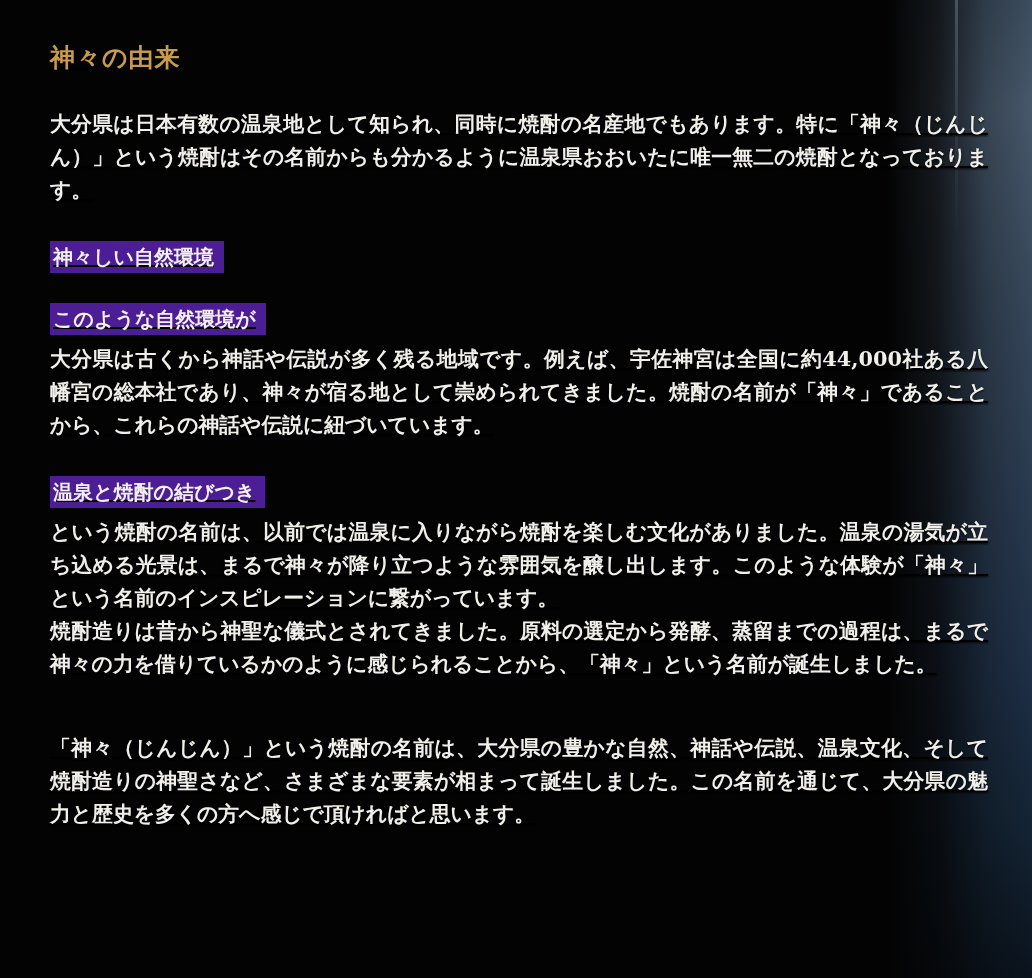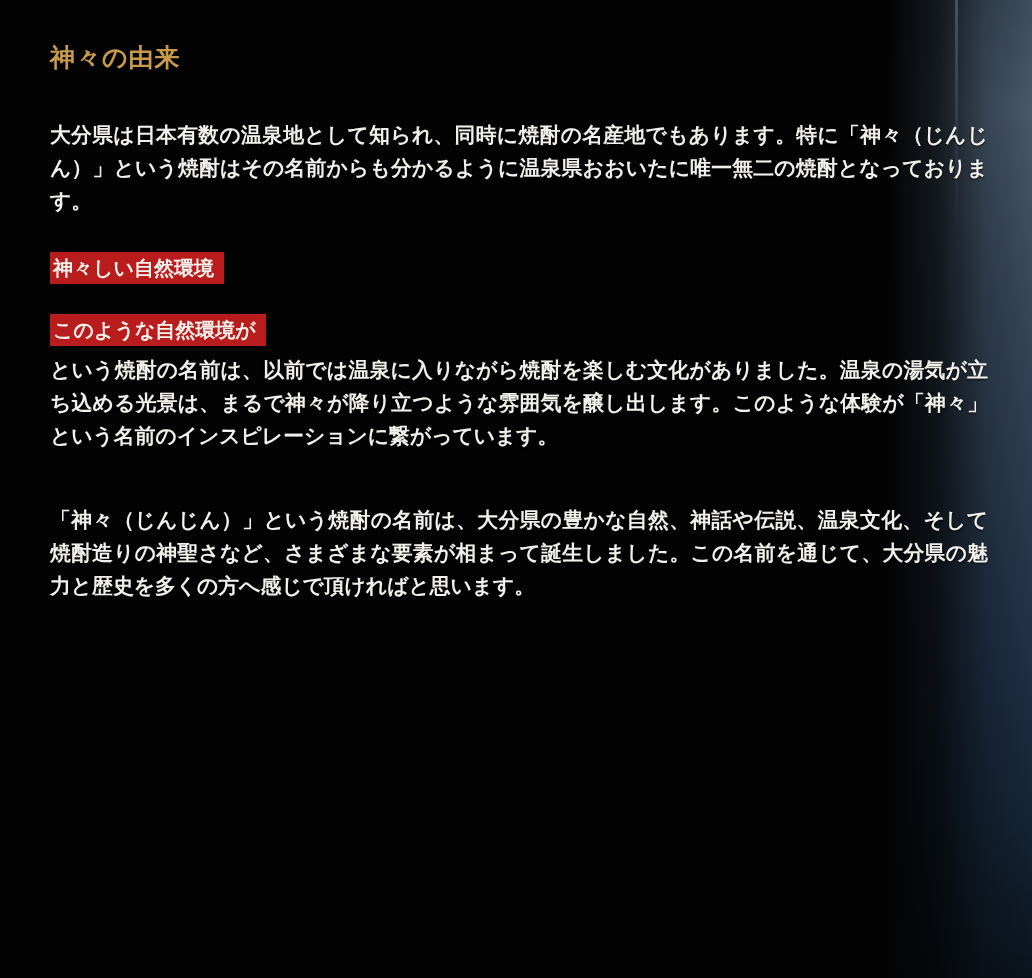--- a/index.html
+++ b/index.html
@@ -16,74 +16,78 @@
     background-size: 3px 240px, 100% 100%, 100% 100%;
     background-position: 955px 0, 0 0, 0 0;
     background-repeat: no-repeat, no-repeat, no-repeat;
   }
   .page {
     position: relative;
     box-sizing: border-box;
     padding: 42px 46px 8px 50px;
     width: 1032px;
     height: 789px;
+    text-decoration: underline;
   }
   .title {
     margin: 0;
     font-size: 25px;
     line-height: 32px;
     font-weight: 700;
     letter-spacing: 1px;
     color: #c79a4c;
     text-shadow: 0 1px 1px rgba(0,0,0,0.8);
   }
   .para {
     margin: 0;
     width: 938px;
     font-size: 20.8px;
     line-height: 33px;
     font-weight: 600;
     color: #f1efe9;
     text-align: justify;
     text-shadow: 0 1px 2px rgba(0,0,0,0.85);
   }
-  .intro { margin-top: 44px; }
+  .intro { margin-top: 33px; }
   .sec-h {
     margin: 40px 0 12px 0;
     font-size: 20px;
     line-height: 22px;
     font-weight: 700;
     color: #f3f1ec;
   }
   .sec-h .hl {
-    background: #b91c1c;
+    background: #4c1d95;
     padding: 4px 10px 4px 3px;
     box-decoration-break: clone;
   }
   .conclusion { margin-top: 51px; }
 </style>
 </head>
 <body>
 
 <div class="page">
 
   <h1 class="title">神々の由来</h1>
 
   <p class="para intro">大分県は日本有数の温泉地として知られ、同時に焼酎の名産地でもあります。特に「神々（じんじん）」という焼酎はその名前からも分かるように温泉県おおいたに唯一無二の焼酎となっております。</p>
 
   <section>
     <h2 class="sec-h"><span class="hl">神々しい自然環境</span></h2>
   </section>
 
   <section>
     <h2 class="sec-h"><span class="hl">このような自然環境が</span></h2>
+    <p class="para">大分県は古くから神話や伝説が多く残る地域です。例えば、宇佐神宮は全国に約44,000社ある八幡宮の総本社であり、神々が宿る地として崇められてきました。焼酎の名前が「神々」であることから、これらの神話や伝説に紐づいています。</p>
   </section>
 
   <section>
+    <h2 class="sec-h"><span class="hl">温泉と焼酎の結びつき</span></h2>
     <p class="para">という焼酎の名前は、以前では温泉に入りながら焼酎を楽しむ文化がありました。温泉の湯気が立ち込める光景は、まるで神々が降り立つような雰囲気を醸し出します。このような体験が「神々」という名前のインスピレーションに繋がっています。</p>
   </section>
 
   <section>
+    <p class="para">焼酎造りは昔から神聖な儀式とされてきました。原料の選定から発酵、蒸留までの過程は、まるで神々の力を借りているかのように感じられることから、「神々」という名前が誕生しました。</p>
   </section>
 
   <p class="para conclusion">「神々（じんじん）」という焼酎の名前は、大分県の豊かな自然、神話や伝説、温泉文化、そして焼酎造りの神聖さなど、さまざまな要素が相まって誕生しました。この名前を通じて、大分県の魅力と歴史を多くの方へ感じで頂ければと思います。</p>
 
 </div>
 
 </body></html>

